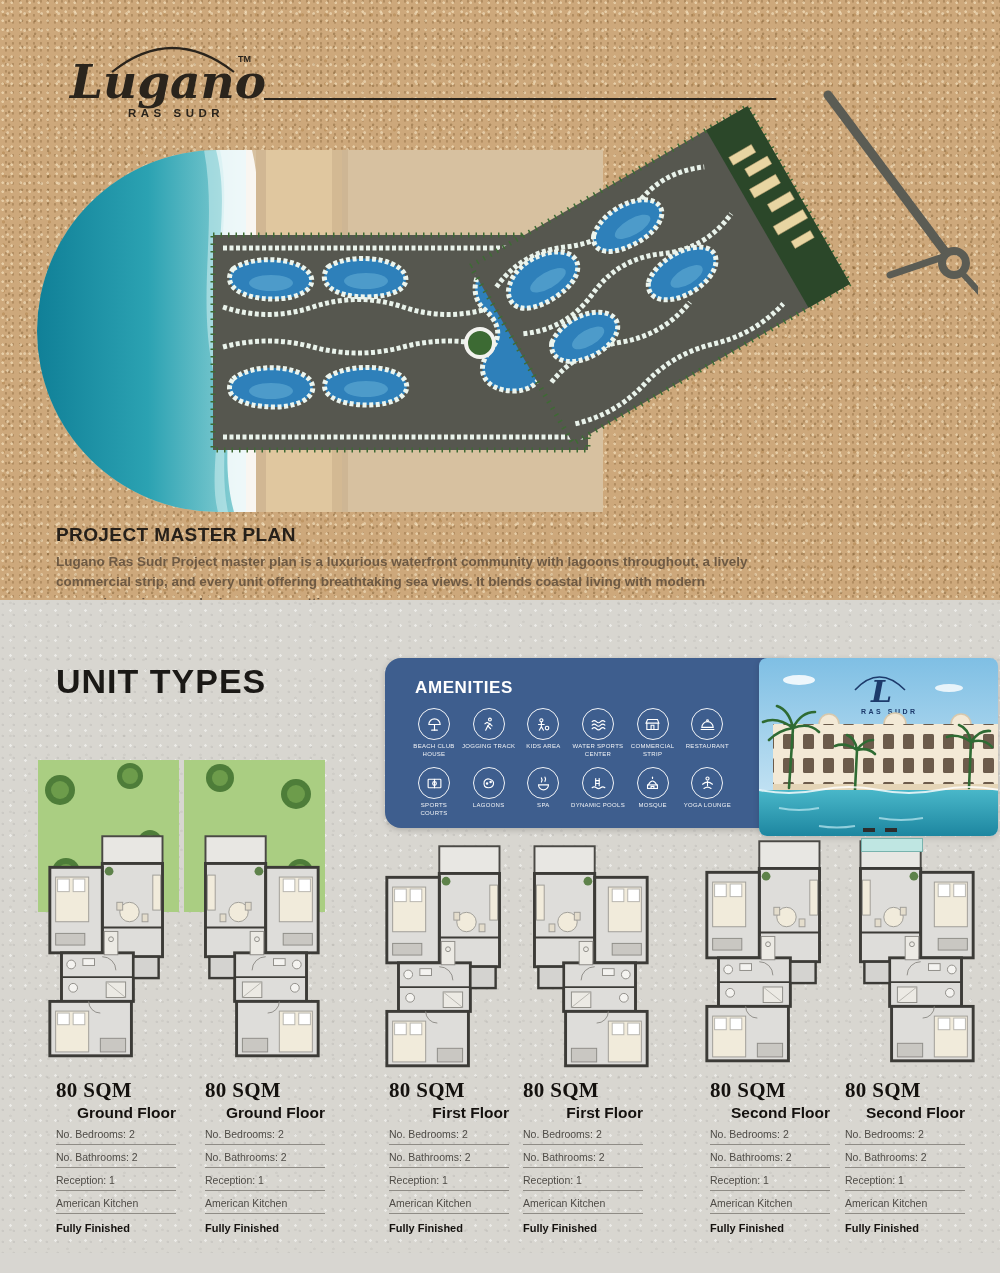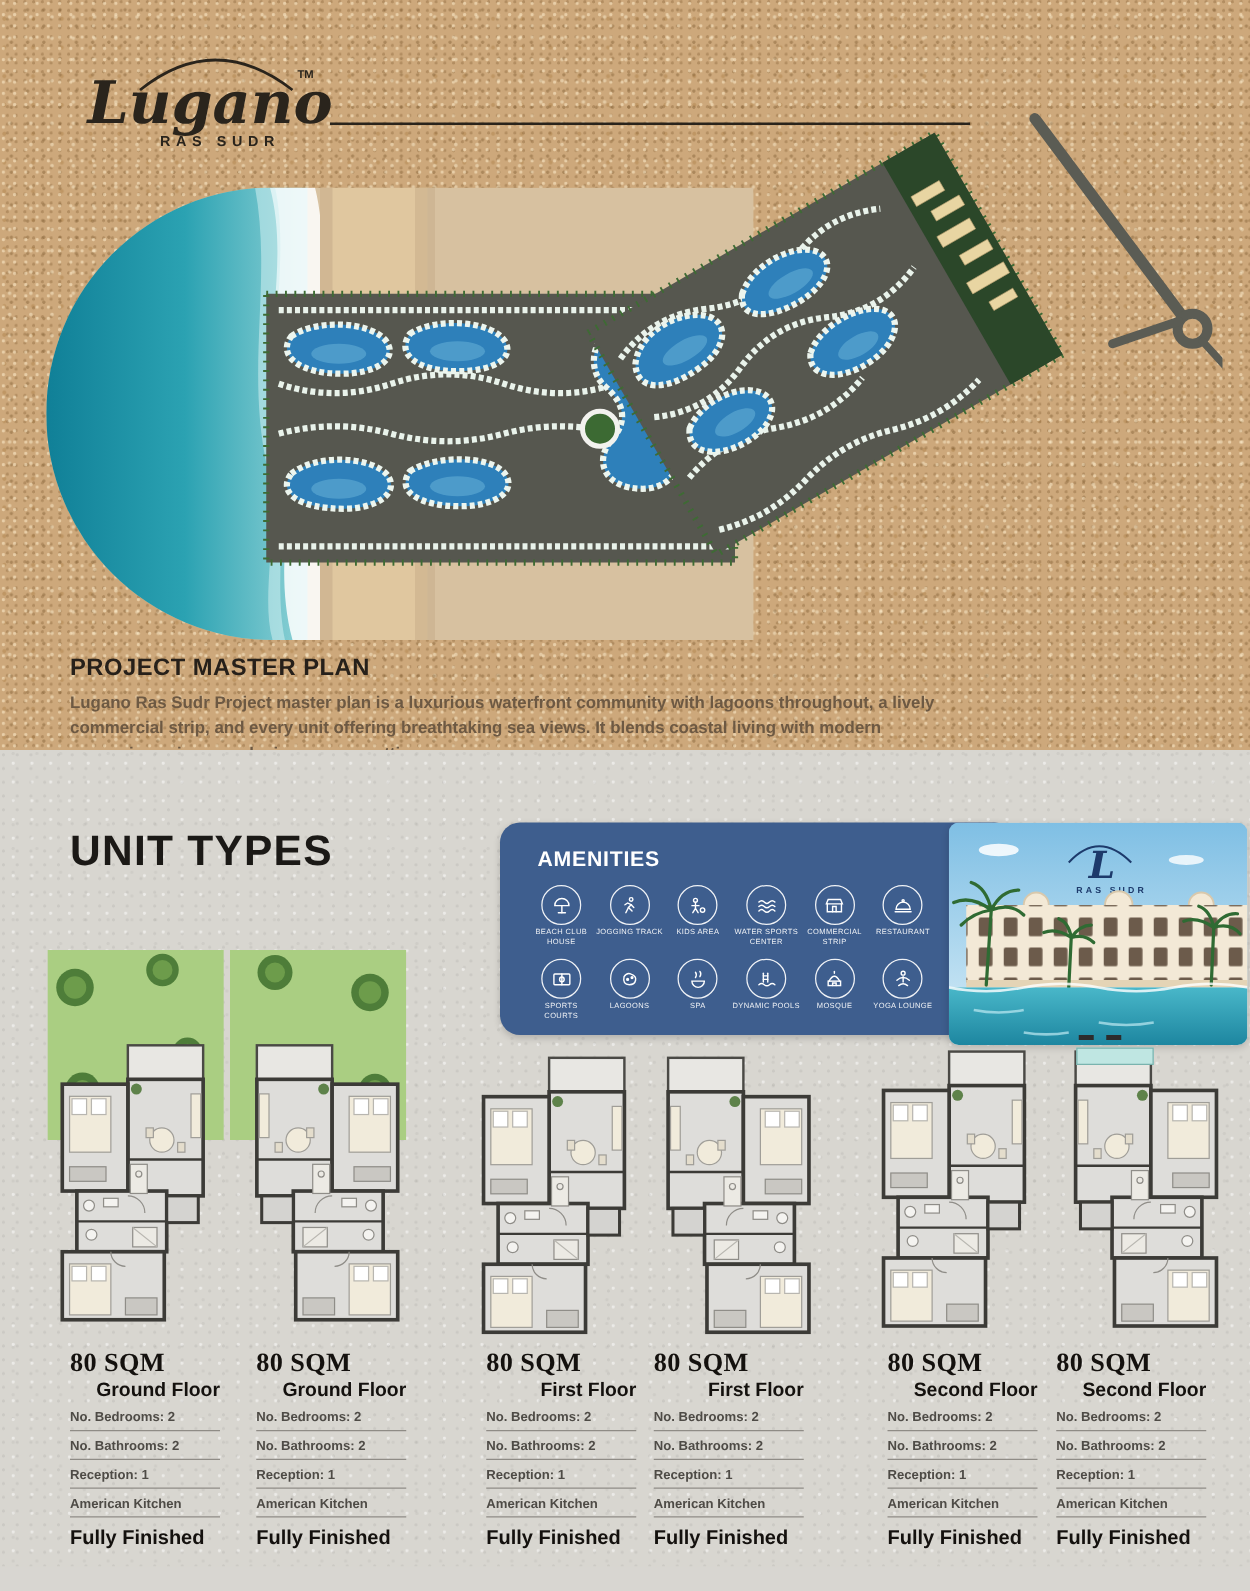--- a/index.html
+++ b/index.html
@@ -37,21 +37,21 @@
       radial-gradient(circle at 70% 70%, rgba(255,255,255,.5) 0 1px, transparent 1.5px),
       radial-gradient(circle at 55% 15%, rgba(0,0,0,.045) 0 1px, transparent 1.6px);
     background-size:11px 11px,15px 15px,19px 19px;
     padding-left:40px;
   }
   #unit-types-title{position:absolute;left:56px;top:62px;font-size:34px;font-weight:800;
     letter-spacing:1px;color:#1b1916;}
 
   
   #amenities-panel{position:absolute;left:385px;top:58px;width:412px;height:170px;
-    background:#3e5e8e;border-radius:16px;box-shadow:0 2px 6px rgba(0,0,0,.18);margin-left:15px;}
+    background:#3e5e8e;border-radius:16px;box-shadow:0 2px 6px rgba(0,0,0,.18);}
   #amenities-title{position:absolute;left:30px;top:20px;font-size:17px;font-weight:800;
     letter-spacing:.6px;color:#ffffff;}
   .am-grid{position:absolute;left:22px;top:50px;width:328px;display:grid;
     grid-template-columns:repeat(6,1fr);row-gap:9px;}
   .am-cell{display:flex;flex-direction:column;align-items:center;width:54px;}
   .am-circle{width:30px;height:30px;border:1.6px solid rgba(255,255,255,.92);border-radius:50%;
     display:flex;align-items:center;justify-content:center;color:#fff;}
   .am-circle svg{width:17px;height:17px;}
   .am-label{margin-top:3px;font-size:6px;line-height:1.25;color:rgba(255,255,255,.92);
     text-align:center;letter-spacing:.3px;text-transform:uppercase;min-height:14px;}
@@ -79,22 +79,22 @@
   
   .spec{position:absolute;width:120px;color:#4e4b46;}
   #spec-1{left:56px;top:478px;}
   #spec-2{left:205px;top:478px;}
   #spec-3{left:389px;top:478px;}
   #spec-4{left:523px;top:478px;}
   #spec-5{left:710px;top:478px;}
   #spec-6{left:845px;top:478px;}
   .spec-area{font-size:21px;font-weight:800;color:#14110e;letter-spacing:.3px;font-family:Liberation Serif, serif;}
   .spec-floor{font-size:15.5px;font-weight:800;color:#14110e;margin-top:1px;text-align:right;}
-  .spec-row{font-size:10.5px;font-weight:700;padding:6px 0 4px 0;border-bottom:1px solid #8f8c86;}
-  .spec-finish{font-size:16px;font-weight:800;color:#14110e;padding-top:8px;}
+  .spec-row{font-size:10.5px;font-weight:400;padding:6px 0 4px 0;border-bottom:1px solid #8f8c86;}
+  .spec-finish{font-size:11px;font-weight:800;color:#14110e;padding-top:8px;}
 
   svg text{font-family:"Liberation Sans",sans-serif;}
   .script-text{font-family:"DejaVu Serif",serif;font-style:italic;font-weight:bold;}
 </style>
 </head>
 <body>
 
 <div id="page">
 
   <div id="top-section">

